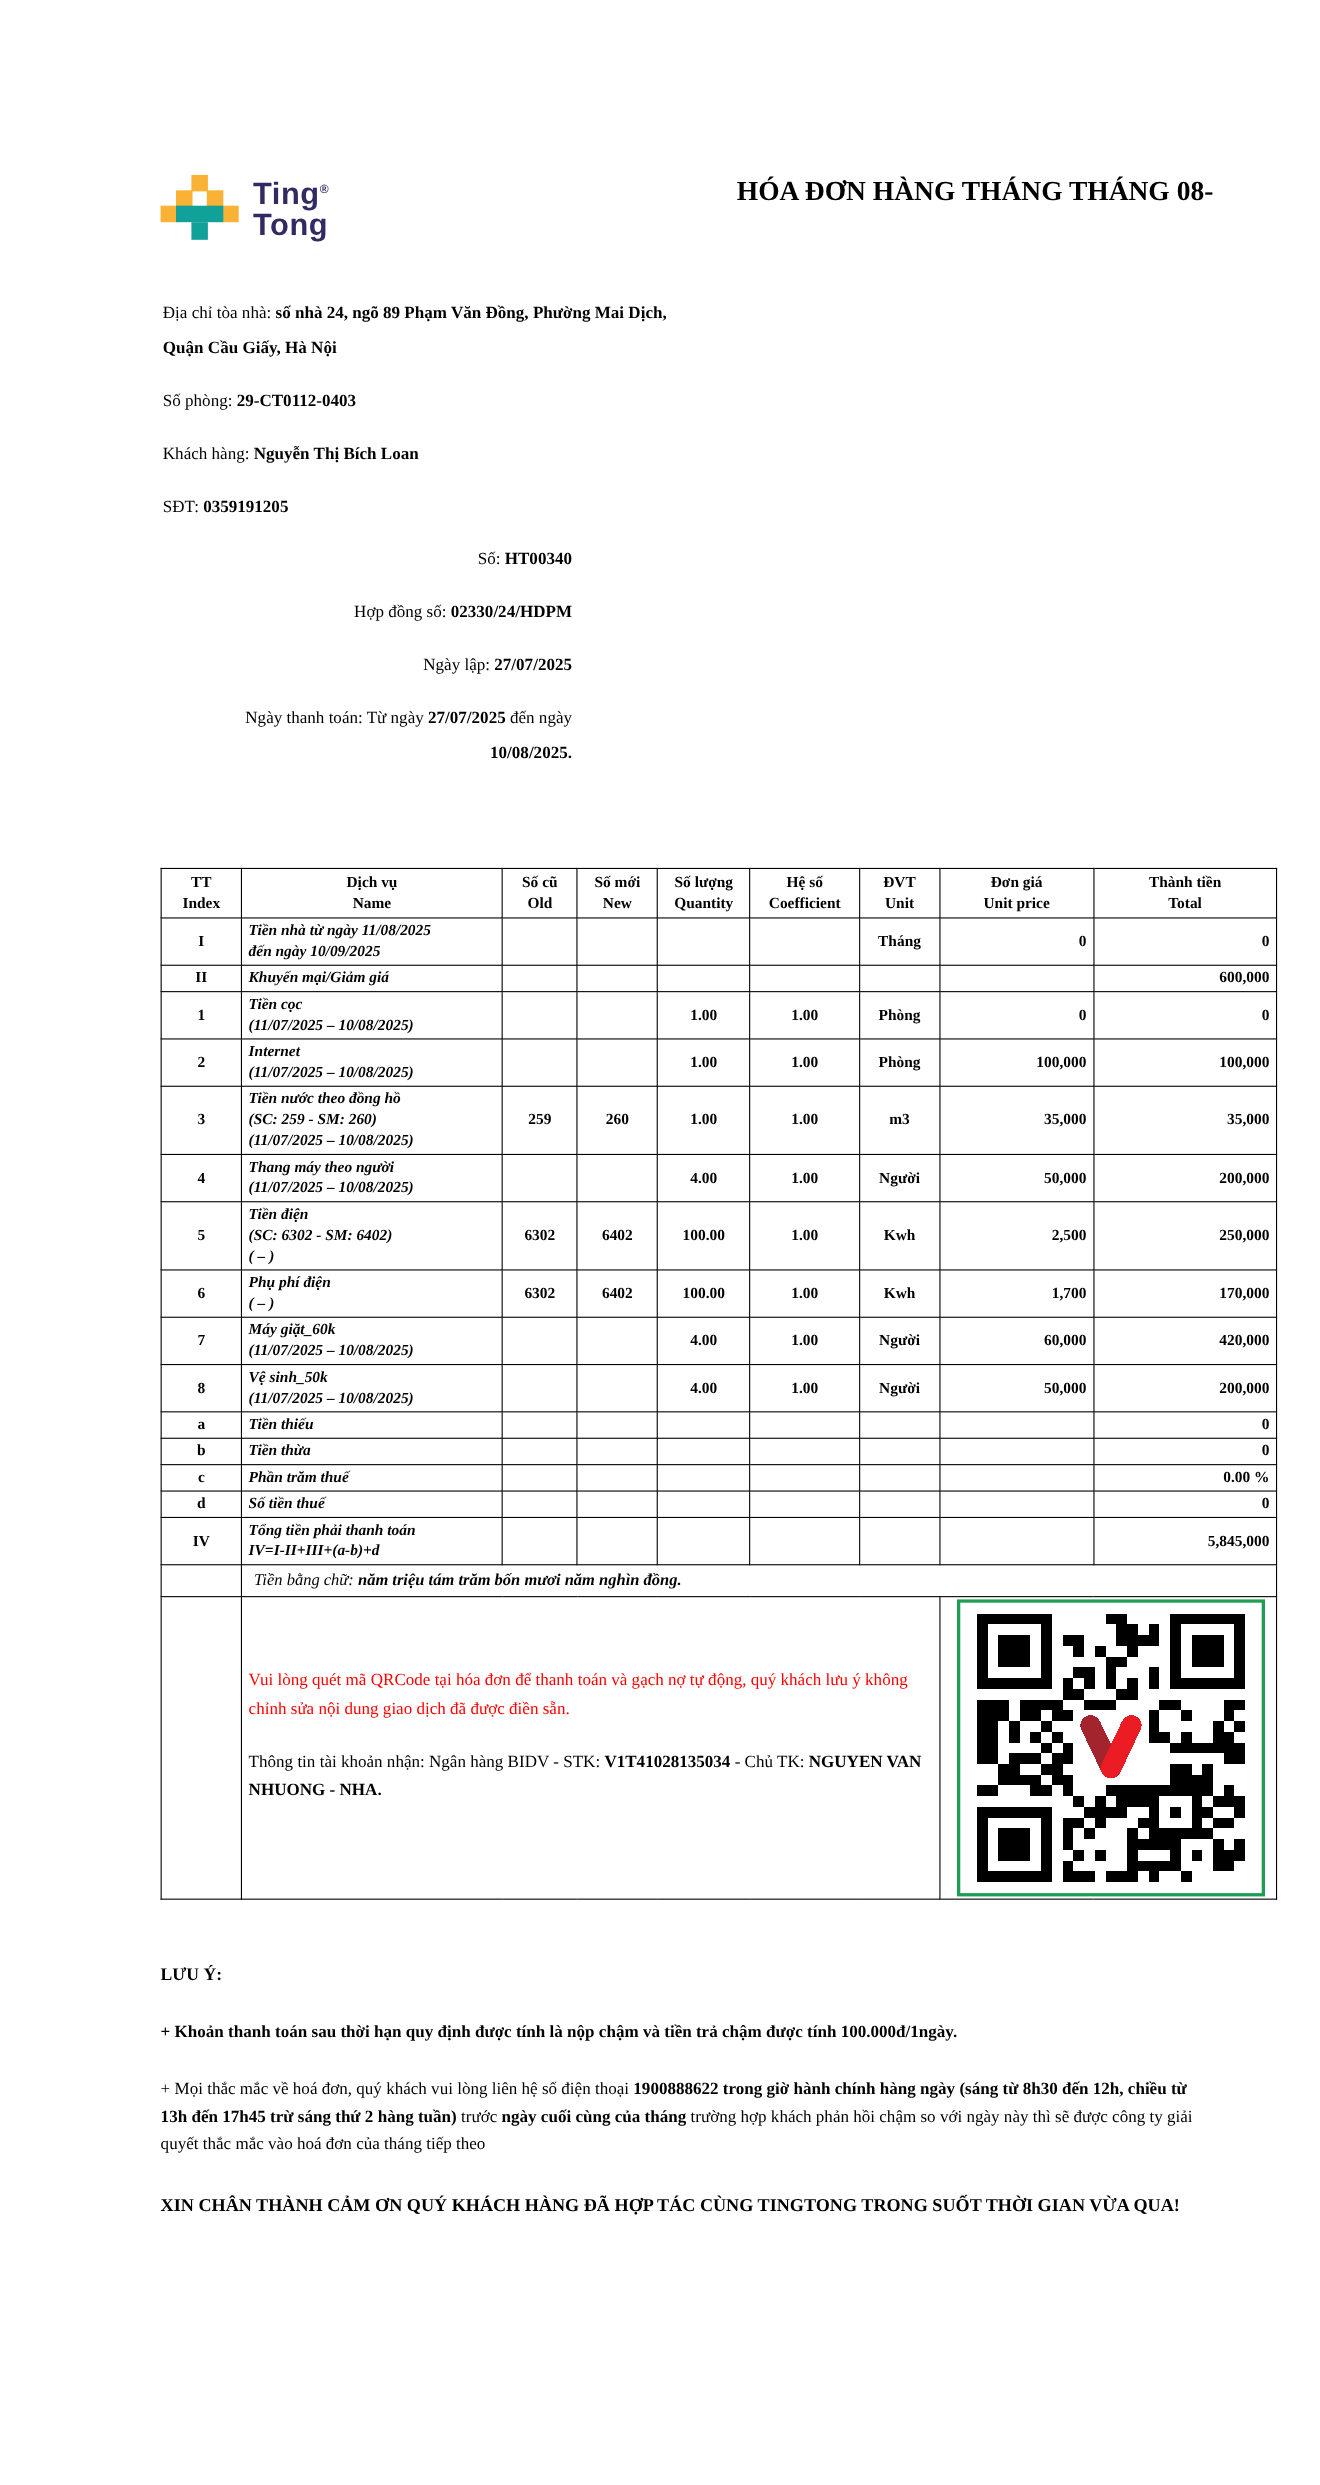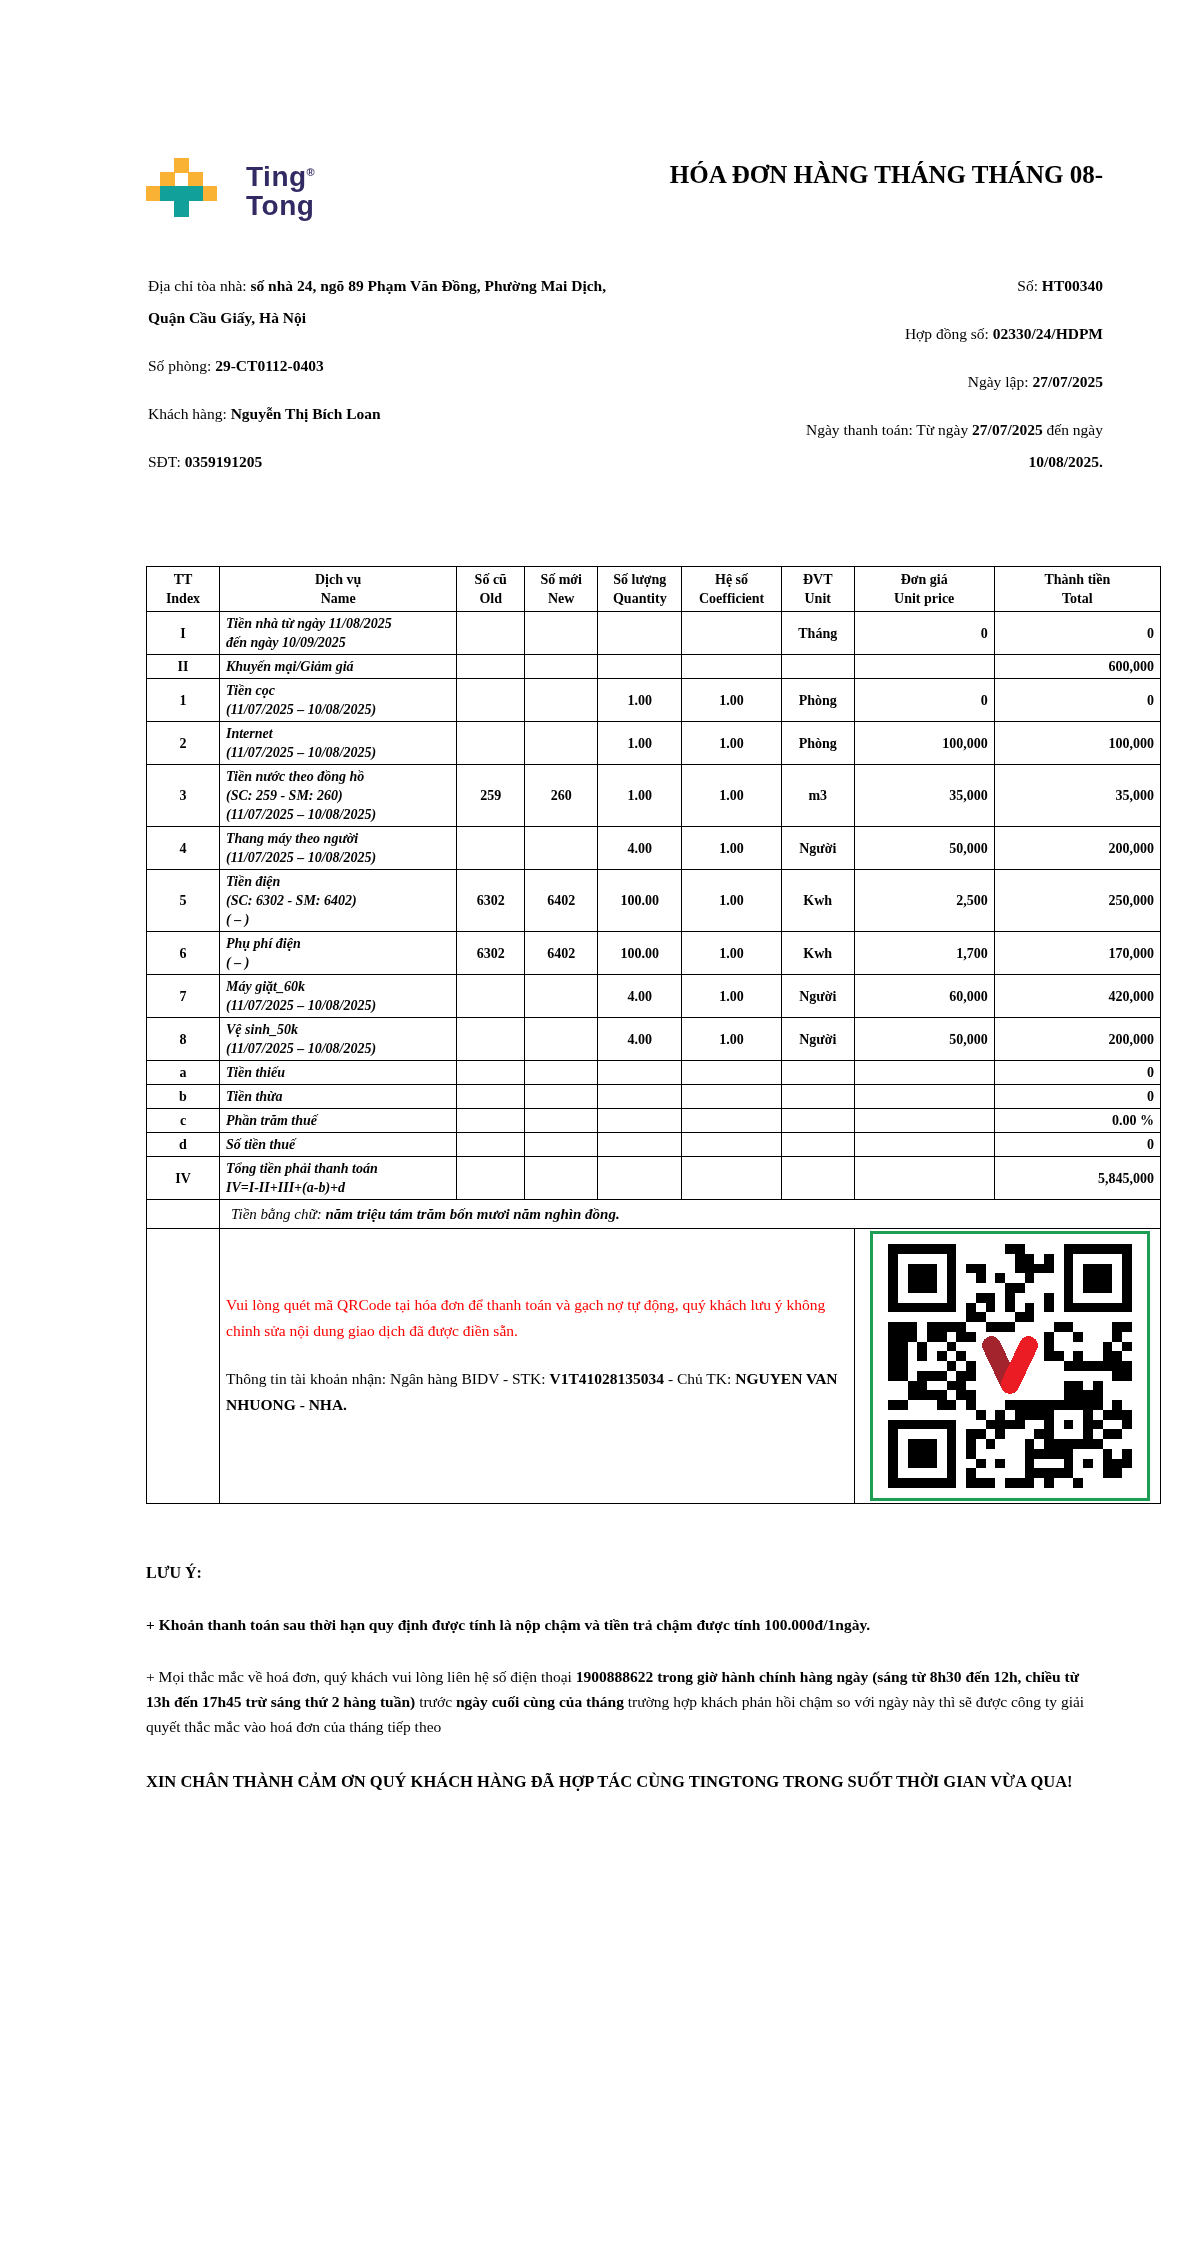--- a/index.html
+++ b/index.html
@@ -2,35 +2,35 @@
 <html lang="vi" style="--logo_yellow: #F9B233; --logo_teal: #12A19A; --logo_navy: #322B63; --alert_red: #FE0000; --qr_frame_green: #1E9E55; --vietqr_red: #EC1C24; --vietqr_dark_red: #A3242C;"><head>
 <meta charset="utf-8">
 <style>
   html,body{margin:0;padding:0;background:#fff;}
   .page{
     position:relative;width:1200px;height:2259px;background:#fff;color:#000;
     font-family:"Liberation Serif","DejaVu Serif",serif;overflow:hidden;
   }
   
   .header{margin:158px 97px 0 146px;display:flex;justify-content:space-between;align-items:flex-start;}
-  .logo{display:flex;align-items:flex-start;gap:28px;}
+  .logo{display:flex;align-items:flex-end;gap:12px;}
   .logo-icon{position:relative;width:72px;height:60px;flex:0 0 auto;}
   .logo-icon .sq{position:absolute;width:15px;height:15px;}
   .logo-icon .y{background:var(--logo_yellow,#F9B233);}
   .logo-icon .t{background:var(--logo_teal,#12A19A);}
   .s1{left:28px;top:0;} .s2{left:14px;top:14px;} .s3{left:42px;top:14px;}
   .s4{left:0;top:28px;} .s5{left:56px;top:28px;}
   .bar{left:14px;top:28px;width:43px;height:15px;position:absolute;}
   .stem{left:28px;top:43px;width:15px;height:16px;position:absolute;}
   .logo-text{font-family:"Liberation Sans","DejaVu Sans",sans-serif;font-weight:bold;
     color:var(--logo_navy,#322B63);font-size:28px;line-height:29px;letter-spacing:.5px;}
   .logo-text sup{font-size:11px;}
   .title{max-width:500px;text-align:right;font-weight:bold;font-size:25px;line-height:33px;}
   
-  .info{margin:50px 97px 0 148px;display:flex;justify-content:space-between;font-size:15.5px;}
+  .info{margin:50px 97px 0 148px;display:flex;justify-content:space-between;font-size:15.5px;flex-direction:column;}
   .info p{margin:0 0 16px 0;line-height:32px;}
   .info-left{width:475px;}
   .info-right{width:372px;text-align:right;}
   
   table.invoice{margin:72px 0 0 146px;width:1015px;border-collapse:collapse;table-layout:fixed;
     font-size:14px;font-weight:bold;}
   table.invoice th,table.invoice td{border:1.5px solid #000;padding:2px 6px;line-height:19px;
     vertical-align:middle;overflow:hidden;}
   table.invoice th{text-align:center;font-weight:bold;padding:3px 2px;}
   td.al-c{text-align:center;}

